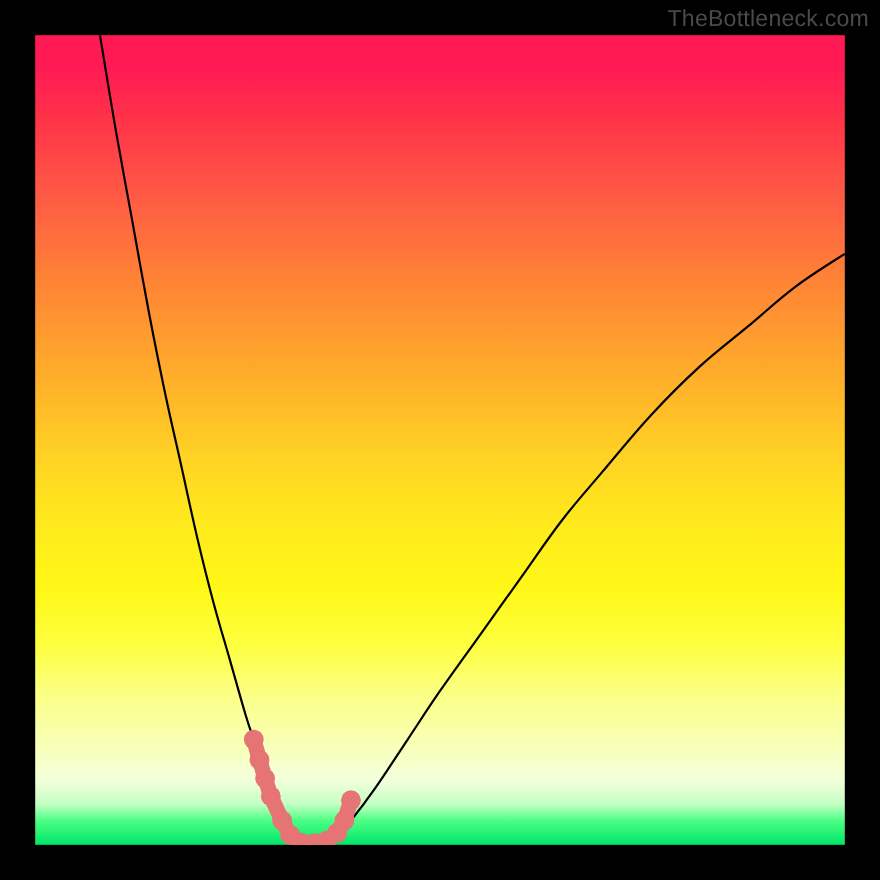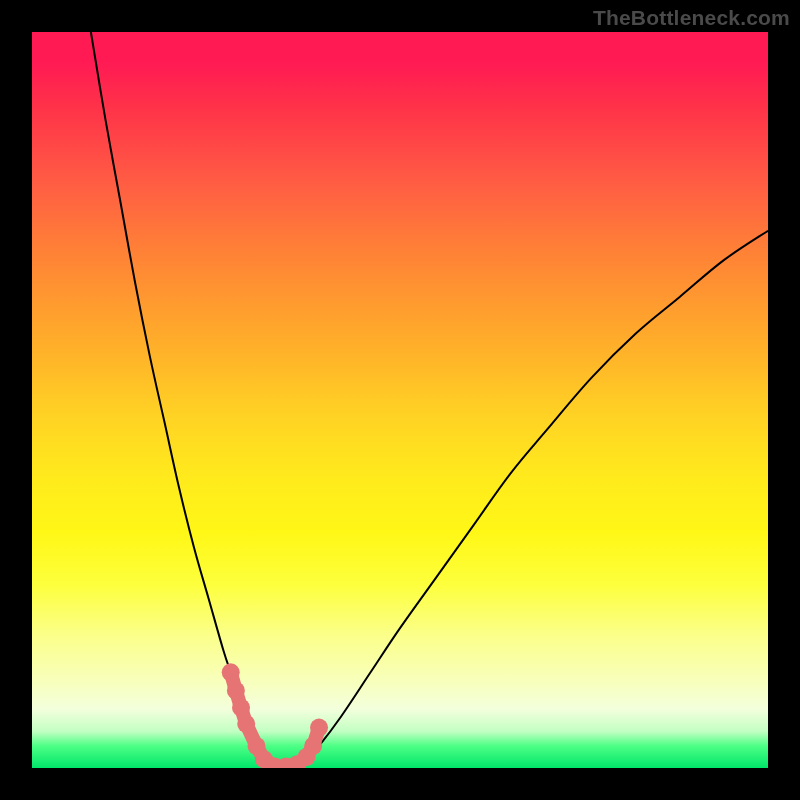--- a/index.html
+++ b/index.html
@@ -42,21 +42,21 @@
       #4dff85 97%,
       #00e56a 100%
     );
   }
   .attribution {
     position: absolute;
     top: 6px;
     right: 10px;
     color: #4a4a4a;
     font-size: 21px;
-    font-weight: 700;
+    font-weight: 400;
     letter-spacing: 0.2px;
   }
   svg {
     position: absolute;
     left: 0;
     top: 0;
   }
   .curve {
     fill: none;
     stroke: #000;

